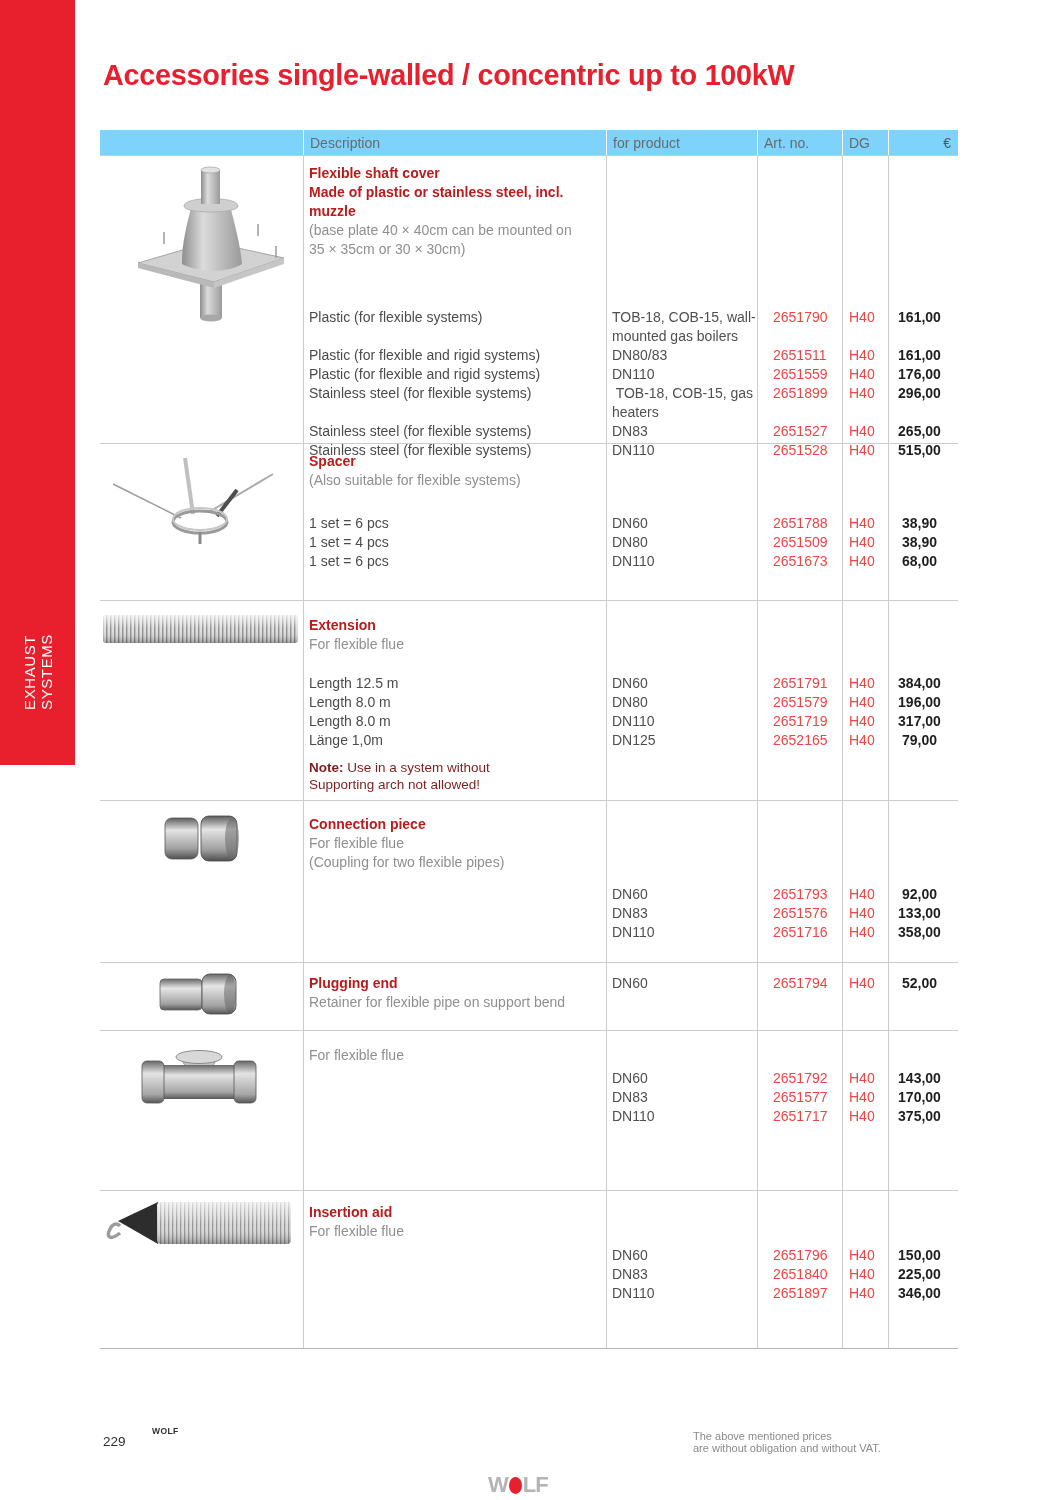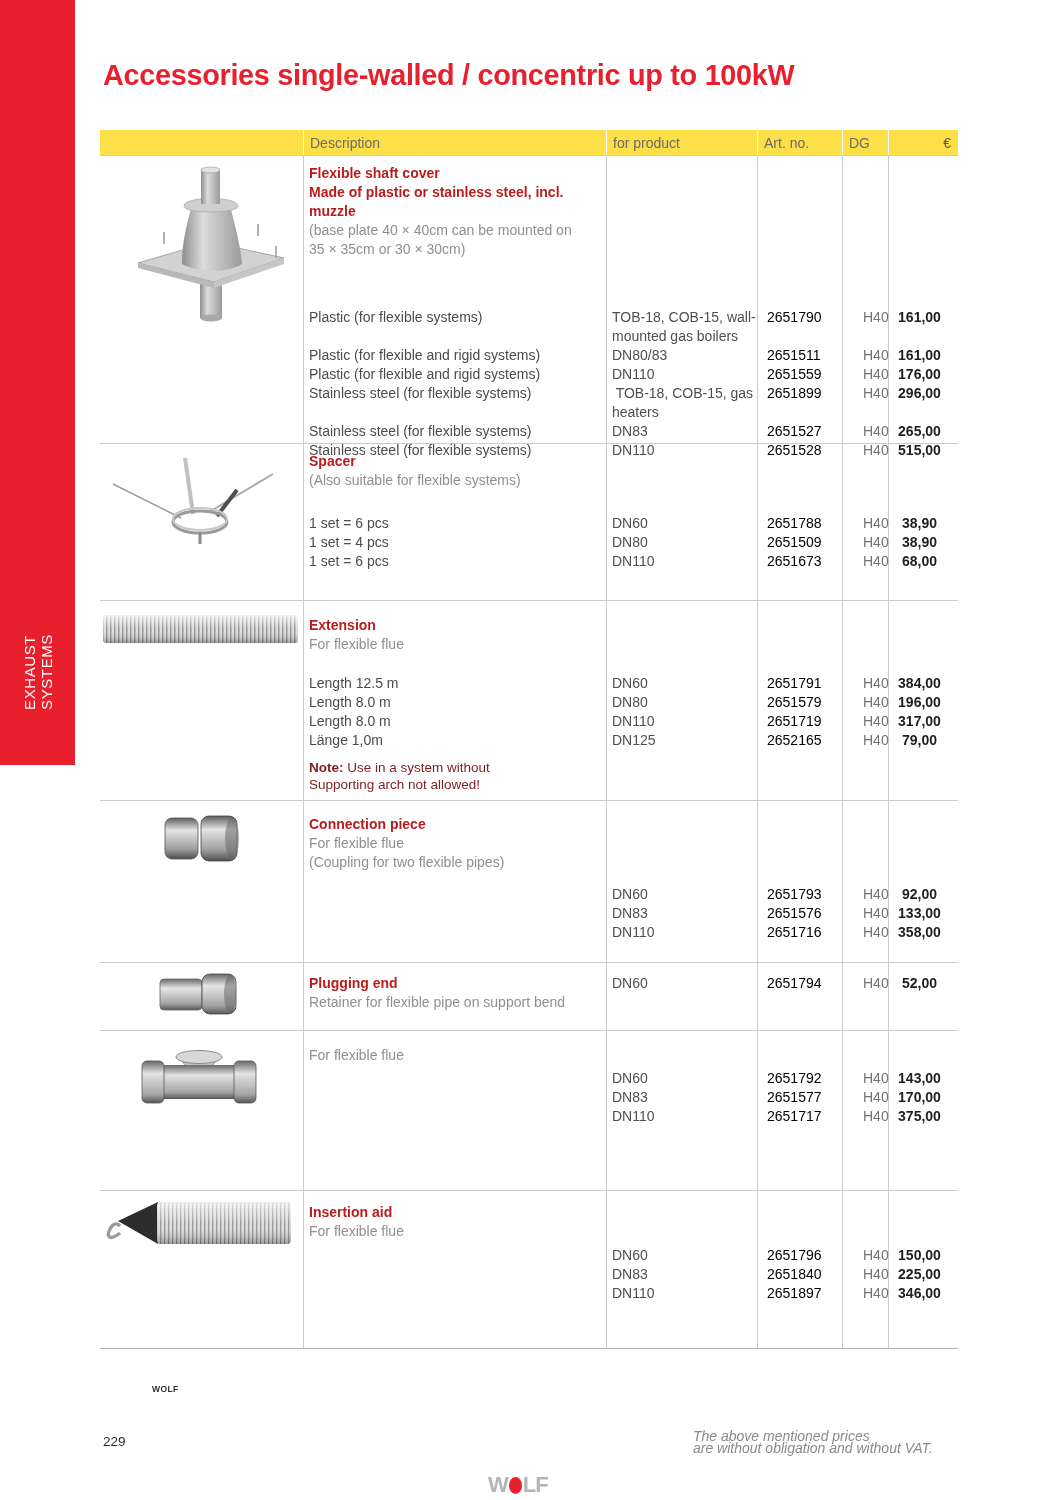--- a/index.html
+++ b/index.html
@@ -11,21 +11,21 @@
         display:flex;align-items:center;justify-content:center;}
   #side-label{transform:rotate(-90deg);white-space:nowrap;color:#fff;font-size:15px;
         line-height:17px;letter-spacing:.6px;}
   
   #page-title{position:absolute;left:103px;top:58px;margin:0;color:#e8202e;font-size:30px;
         font-weight:bold;letter-spacing:-.3px;transform:scaleX(.96);transform-origin:left center;
         white-space:nowrap;}
   
   #price-table{position:absolute;left:100px;top:130px;width:858px;}
   .thead{display:grid;grid-template-columns:203px 303px 151px 85px 46px 70px;height:25px;
-        background:#fde047;}
+        background:#7dd3fc;}
   .th{font-size:14px;color:#6a6a6a;padding-left:6px;border-left:1px solid #fff;height:100%;
         display:flex;align-items:center;box-sizing:border-box;}
   .th:first-child{border-left:none;}
   .th-eur{justify-content:flex-end;padding-right:7px;color:#555;}
   #table-body{position:relative;border-bottom:1px solid #b3b3b3;}
   .vline{position:absolute;top:0;bottom:0;width:1px;background:#ccc;z-index:0;}
   .section{position:relative;box-sizing:border-box;border-top:1px solid #ccc;}
   .section:first-child{border-top:none;}
   .img-holder{position:absolute;z-index:1;}
   .img-shaft-cover{left:30px;top:4px;}
@@ -34,36 +34,36 @@
   .img-connection{left:62px;top:10px;}
   .img-plugging{left:58px;top:8px;}
   .img-tee{left:40px;top:6px;}
   .img-insertion{left:4px;top:6px;}
   .line{display:grid;grid-template-columns:203px 303px 151px 85px 46px 70px;height:19px;}
   .c{font-size:14px;line-height:19px;}
   .c-desc{padding-left:6px;color:#4b4b4b;white-space:nowrap;}
   .st-t{font-weight:bold;color:#b91c1c;}
   .st-s{color:#8f8f8f;}
   .c-prod{padding-left:6px;color:#4f4f4f;white-space:pre;}
-  .c-art{padding-left:10px;color:#000000;}
-  .c-dg{padding-left:21px;color:#737373;}
+  .c-art{padding-left:16px;color:#ef4444;}
+  .c-dg{padding-left:7px;color:#ef4444;}
   .c-eur{text-align:center;padding-right:7px;font-weight:bold;color:#1e1e1e;}
   .note-block{position:absolute;left:209px;bottom:7px;font-size:13.5px;line-height:17px;
         color:#7f1d1d;z-index:1;}
   .note-block b{font-weight:bold;}
   
   #page-number{position:absolute;left:103px;top:1434px;font-size:13.5px;color:#2e2e2e;}
-  #brand-small{position:absolute;left:152px;top:1384px;font-size:8.5px;font-weight:bold;
+  #brand-small{position:absolute;left:152px;top:1426px;font-size:8.5px;font-weight:bold;
         color:#2e2e2e;letter-spacing:.4px;}
   #wolf-logo{position:absolute;left:488px;top:1472px;white-space:nowrap;}
   #wolf-logo .lw{font-weight:bold;font-size:22px;color:#b4b4b4;letter-spacing:-1px;}
   #wolf-logo .ldot{display:inline-block;width:13px;height:17px;border-radius:50%;
         background:#e8202e;margin:0 1px;vertical-align:-2px;}
-  #disclaimer{position:absolute;left:693px;top:1430px;font-size:14px;line-height:12px;
-        color:#8a8a8a;font-style:italic;}
+  #disclaimer{position:absolute;left:693px;top:1430px;font-size:11px;line-height:12px;
+        color:#8a8a8a;}
 </style>
 </head>
 <body>
 
 <div id="page">
 
   <div id="sidebar">
     <div id="side-label-wrap">
       <div id="side-label">
         <div>EXHAUST</div>

